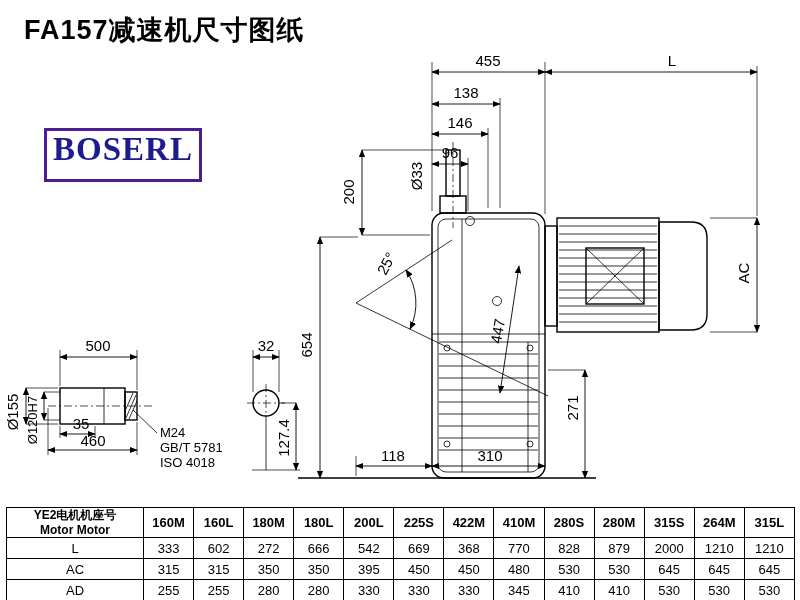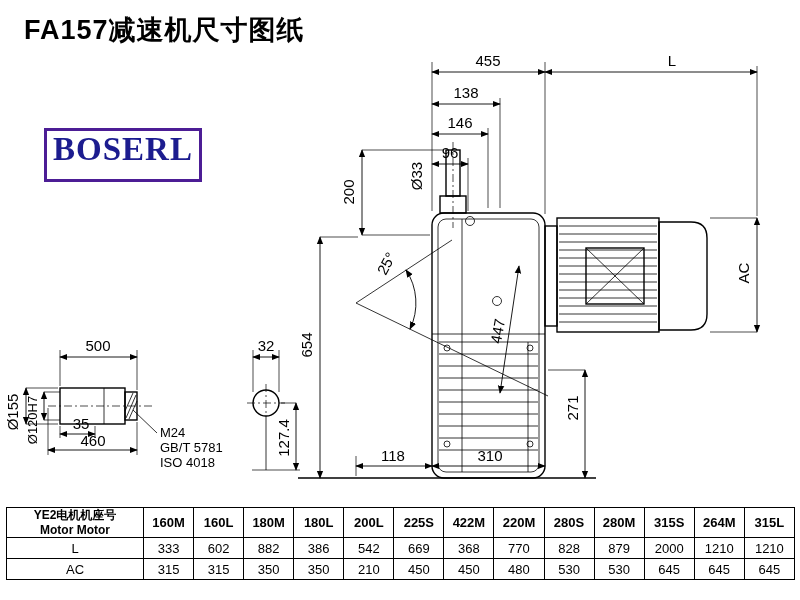--- a/index.html
+++ b/index.html
@@ -236,53 +236,69 @@
       <div class="hdr-line">YE2电机机座号</div>
       <div class="hdr-line">Motor Motor</div>
     </th>
     <th>160M</th>
     <th>160L</th>
     <th>180M</th>
     <th>180L</th>
     <th>200L</th>
     <th>225S</th>
     <th>422M</th>
-    <th>220M</th>
+    <th>410M</th>
     <th>280S</th>
     <th>280M</th>
     <th>315S</th>
     <th>264M</th>
     <th>315L</th>
   </tr>
   <tr>
     <td>L</td>
     <td>333</td>
     <td>602</td>
-    <td>882</td>
-    <td>386</td>
+    <td>272</td>
+    <td>666</td>
     <td>542</td>
     <td>669</td>
     <td>368</td>
     <td>770</td>
     <td>828</td>
     <td>879</td>
     <td>2000</td>
     <td>1210</td>
     <td>1210</td>
   </tr>
   <tr>
     <td>AC</td>
     <td>315</td>
     <td>315</td>
     <td>350</td>
     <td>350</td>
-    <td>210</td>
+    <td>395</td>
     <td>450</td>
     <td>450</td>
     <td>480</td>
     <td>530</td>
     <td>530</td>
     <td>645</td>
     <td>645</td>
     <td>645</td>
   </tr>
+  <tr>
+    <td>AD</td>
+    <td>255</td>
+    <td>255</td>
+    <td>280</td>
+    <td>280</td>
+    <td>330</td>
+    <td>330</td>
+    <td>330</td>
+    <td>345</td>
+    <td>410</td>
+    <td>410</td>
+    <td>530</td>
+    <td>530</td>
+    <td>530</td>
+  </tr>
 </tbody>
   </table>
 
 </body></html>

